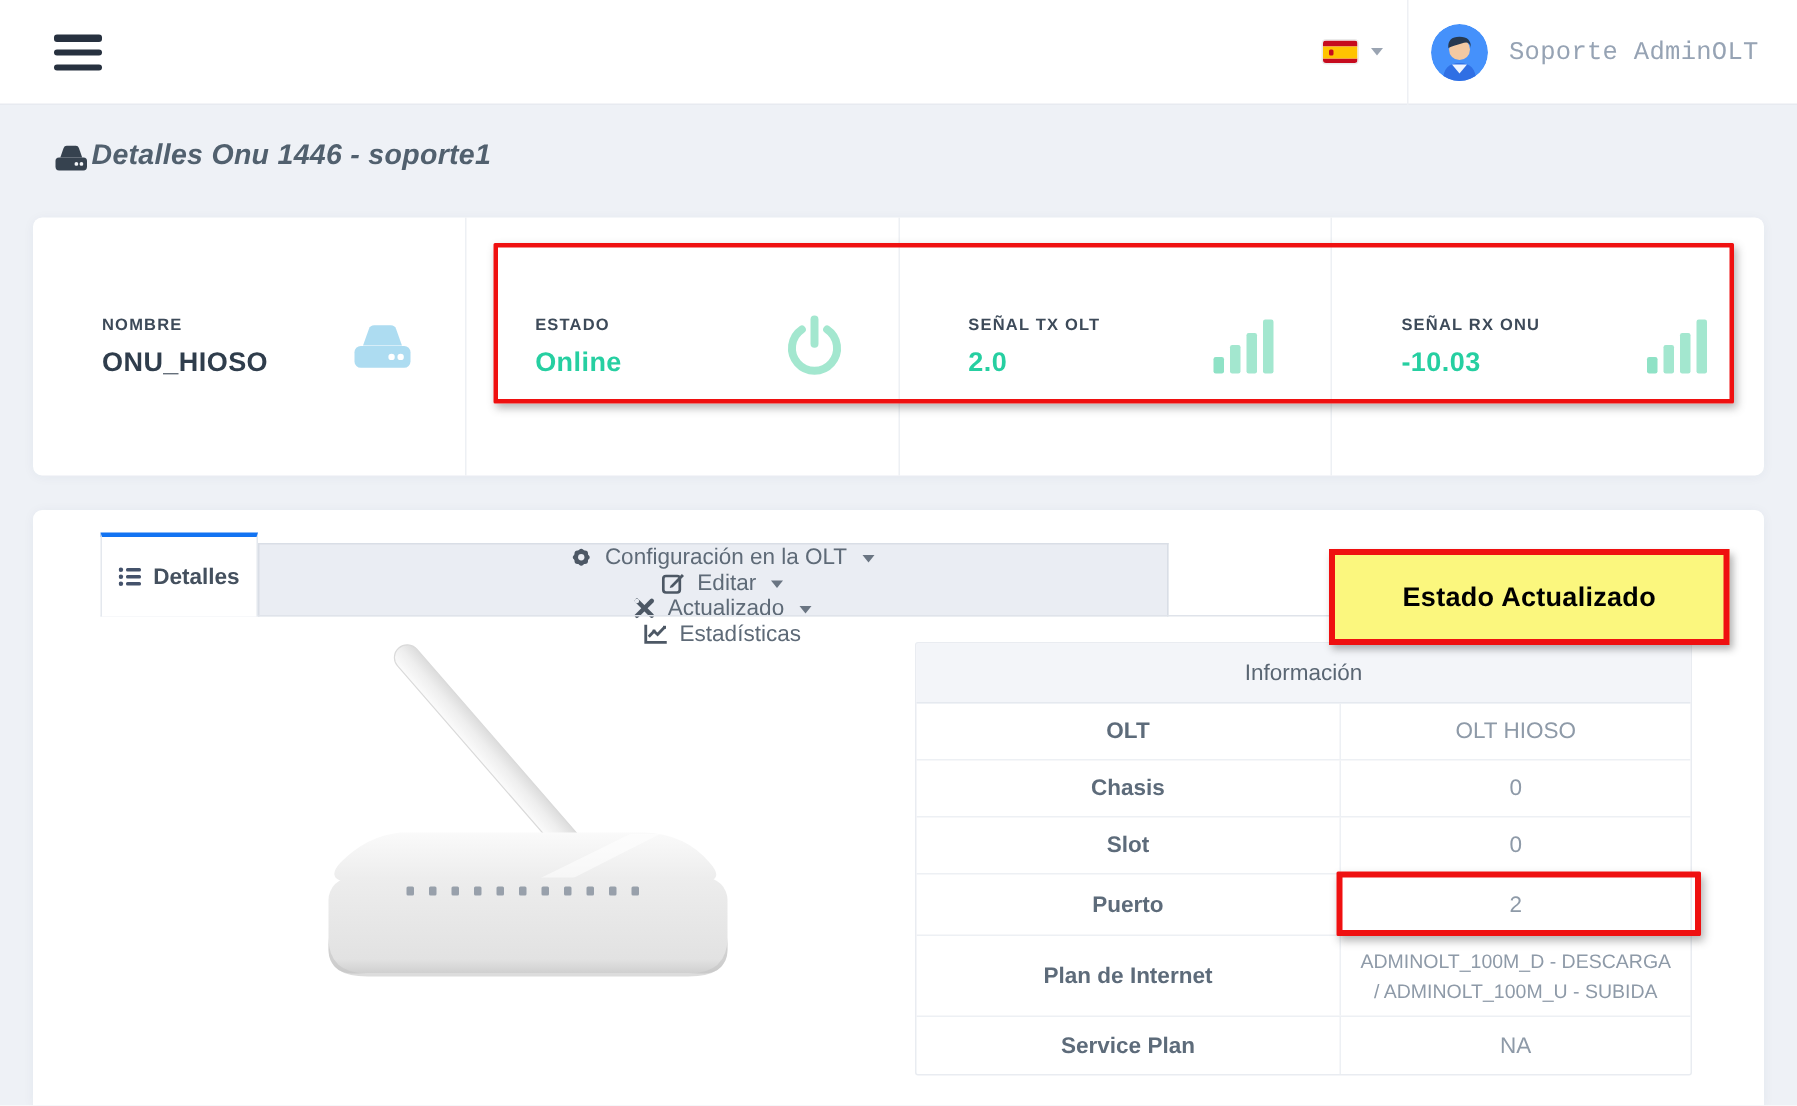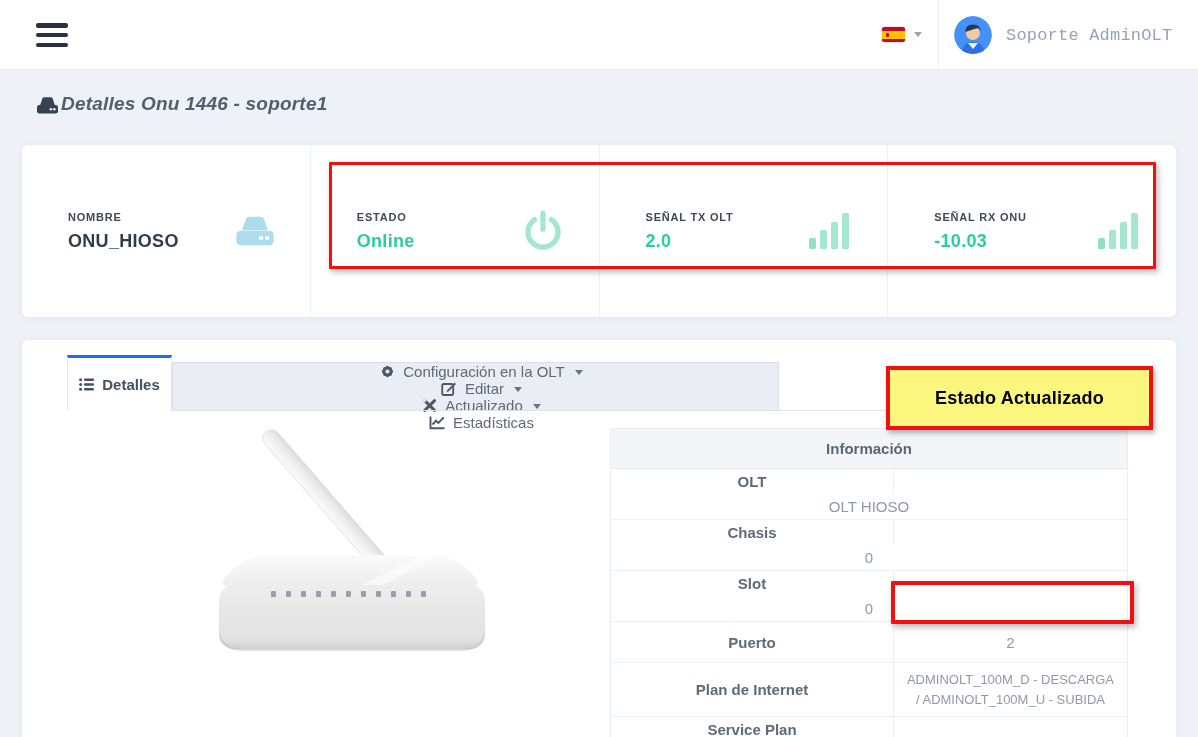--- a/index.html
+++ b/index.html
@@ -55,29 +55,29 @@
          padding:0 19px; height:100%; }
   .tab .caret { border-top-color:#6a7582; margin-left:2px; transform:translateY(1px); }
 
   
   .router { position:absolute; left:183px; top:85px; width:300px; height:240px; }
 
   
   .info-table { position:absolute; left:588px; top:88px; width:518px; border:1px solid #e9ecf1;
                 border-radius:2px; background:#fff; }
   .it-header { height:40px; background:#f3f5f9; border-bottom:1px solid #e5e9ef; display:flex;
-               align-items:center; justify-content:center; font-size:15px; font-weight:bold; color:#5a6673; }
+               align-items:center; justify-content:center; font-size:15px; font-weight:normal; color:#5a6673; }
   .it-row { display:flex; border-bottom:1px solid #edf0f4; }
   .it-row:last-child { border-bottom:none; }
   .it-label { width:283px; display:flex; align-items:center; justify-content:center;
               font-size:15px; font-weight:bold; color:#5d6b7a; border-right:1px solid #edf0f4;
               text-align:center; padding:4px 10px; }
   .it-value { flex:1; display:flex; align-items:center; justify-content:center; font-size:15px;
               color:#8e9aa8; text-align:center; padding:4px 12px; }
-  .it-row.h38 { min-height:38px;flex-direction:column; }
+  .it-row.h38 { min-height:38px; }
   .it-row.h41 { min-height:41px; }
   .it-row.h54 { min-height:54px; }
   .it-value.small { font-size:13px; line-height:1.5; }
 
   
   .annot-rect { position:absolute; border:3px solid #ef1010; border-radius:1px;
                 box-shadow:2px 3px 6px rgba(90,90,90,.45); pointer-events:none; z-index:8; }
   .annot-rect.r1 { left:329px; top:162px; width:827px; height:107px; }
   .annot-rect.r2 { left:891px; top:581px; width:243px; height:43px; border-width:4px; }
   .annot-note { position:absolute; left:886px; top:366px; width:267px; height:64px; background:#fbf77e;

